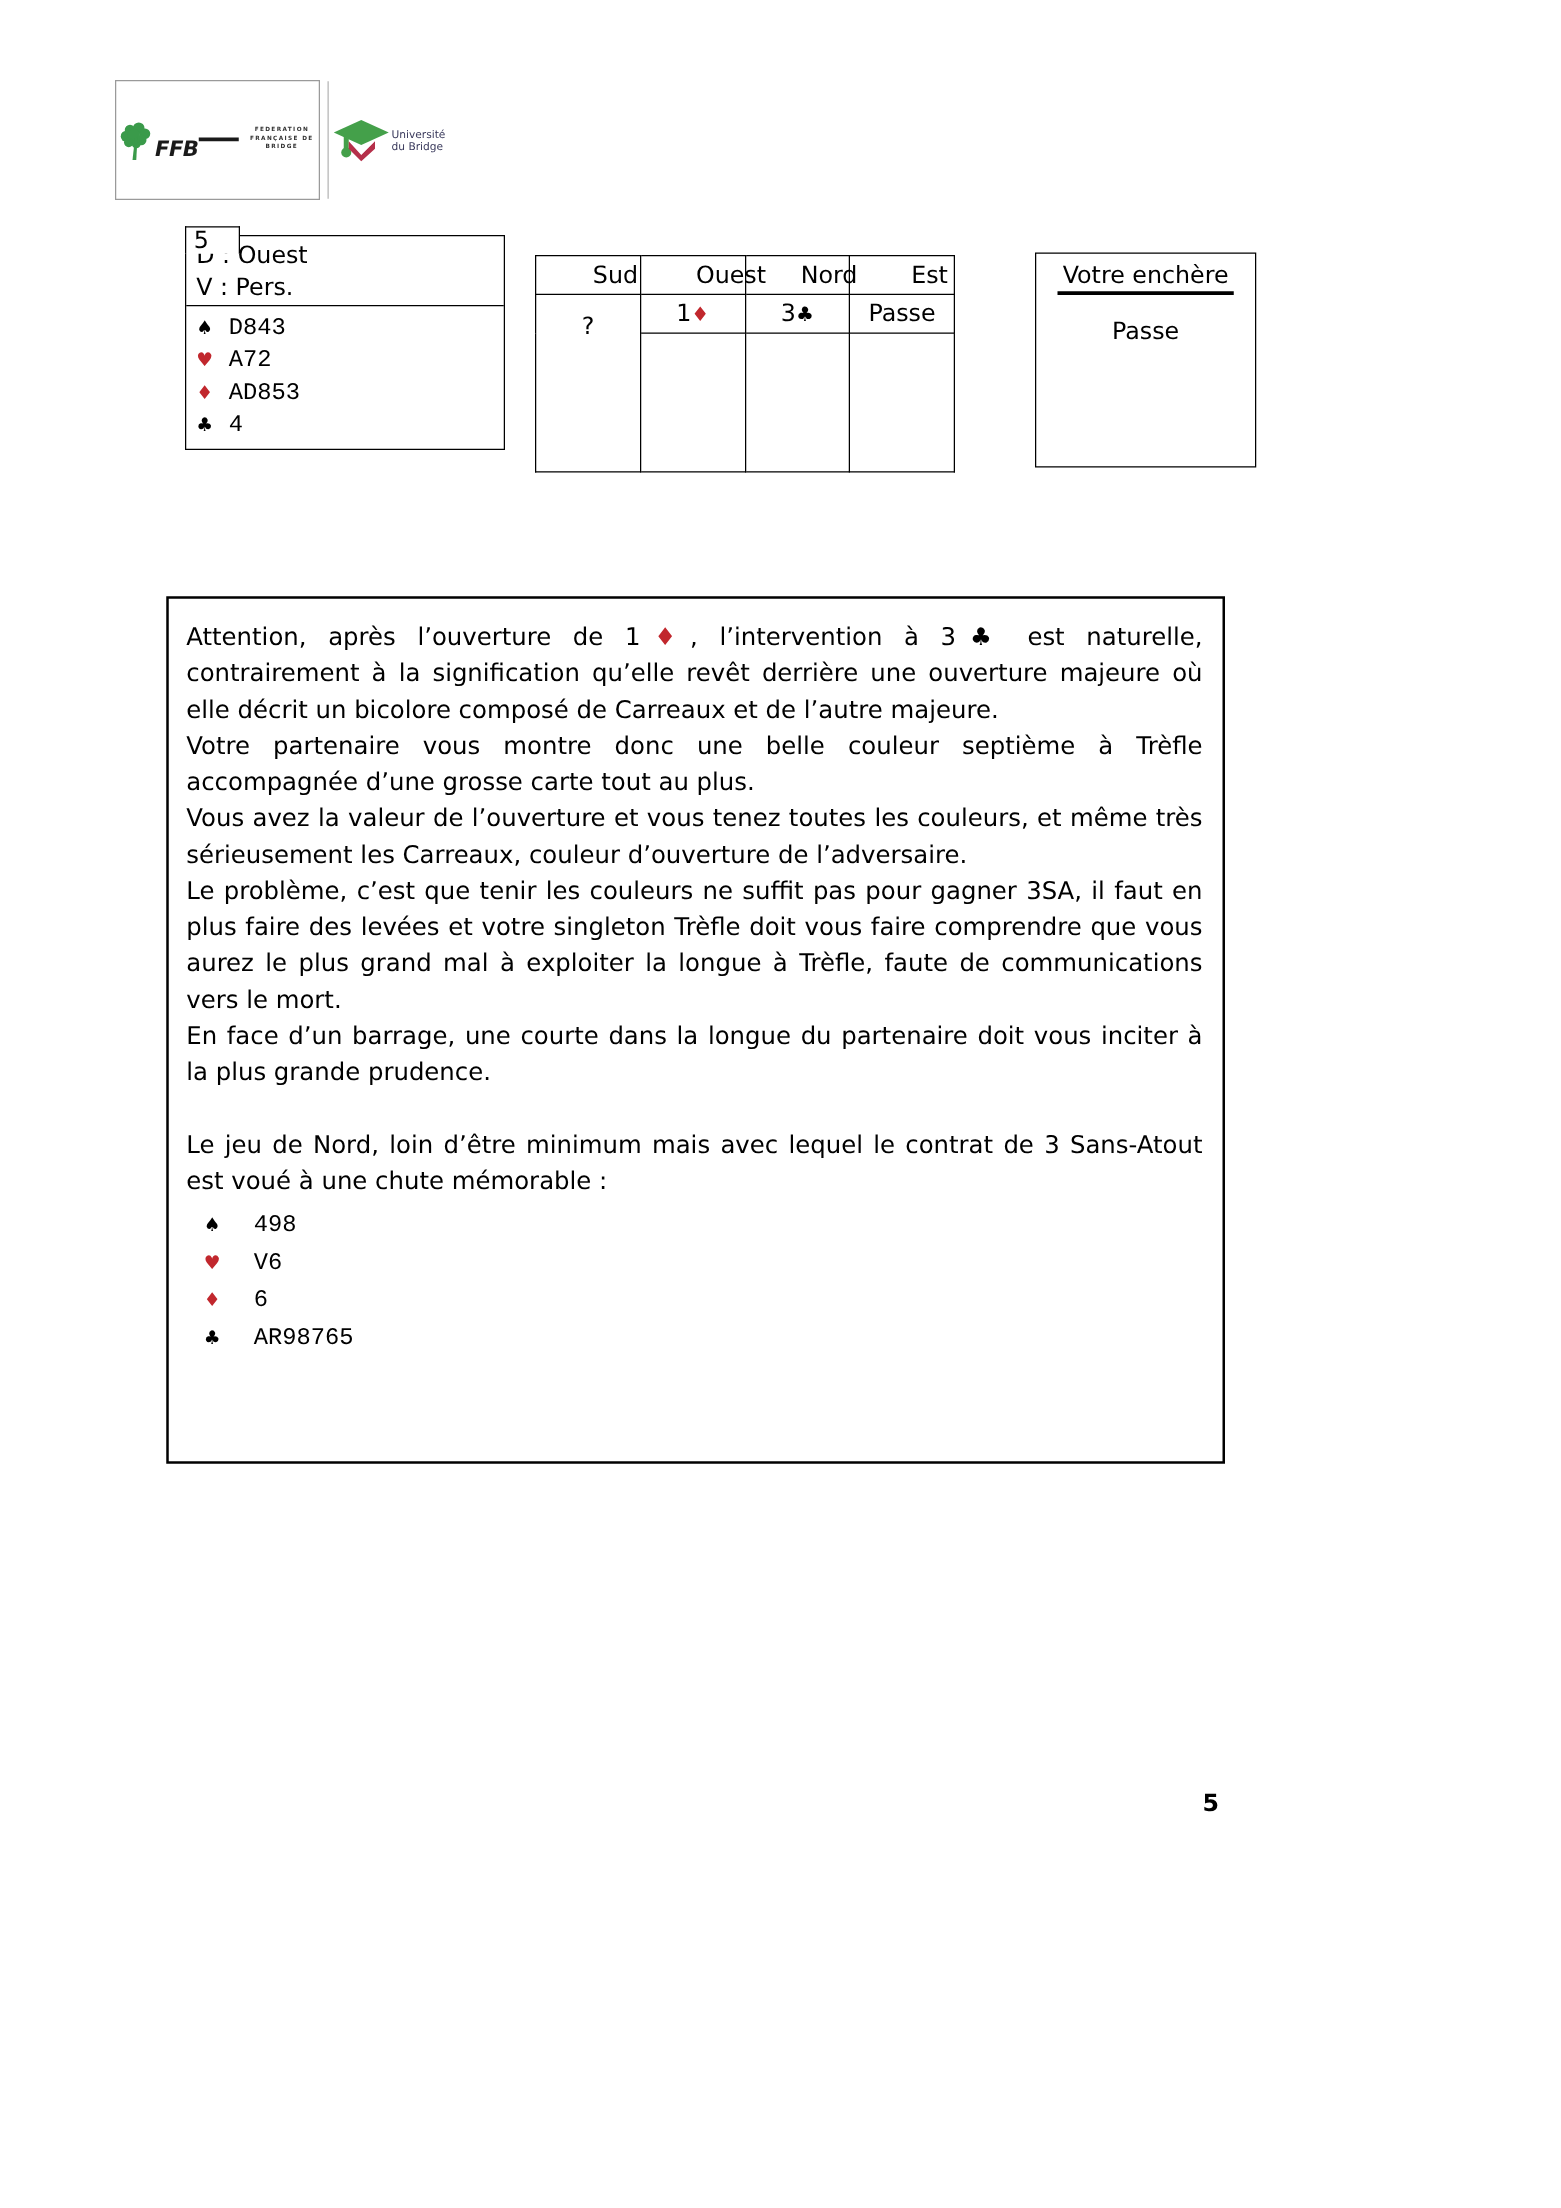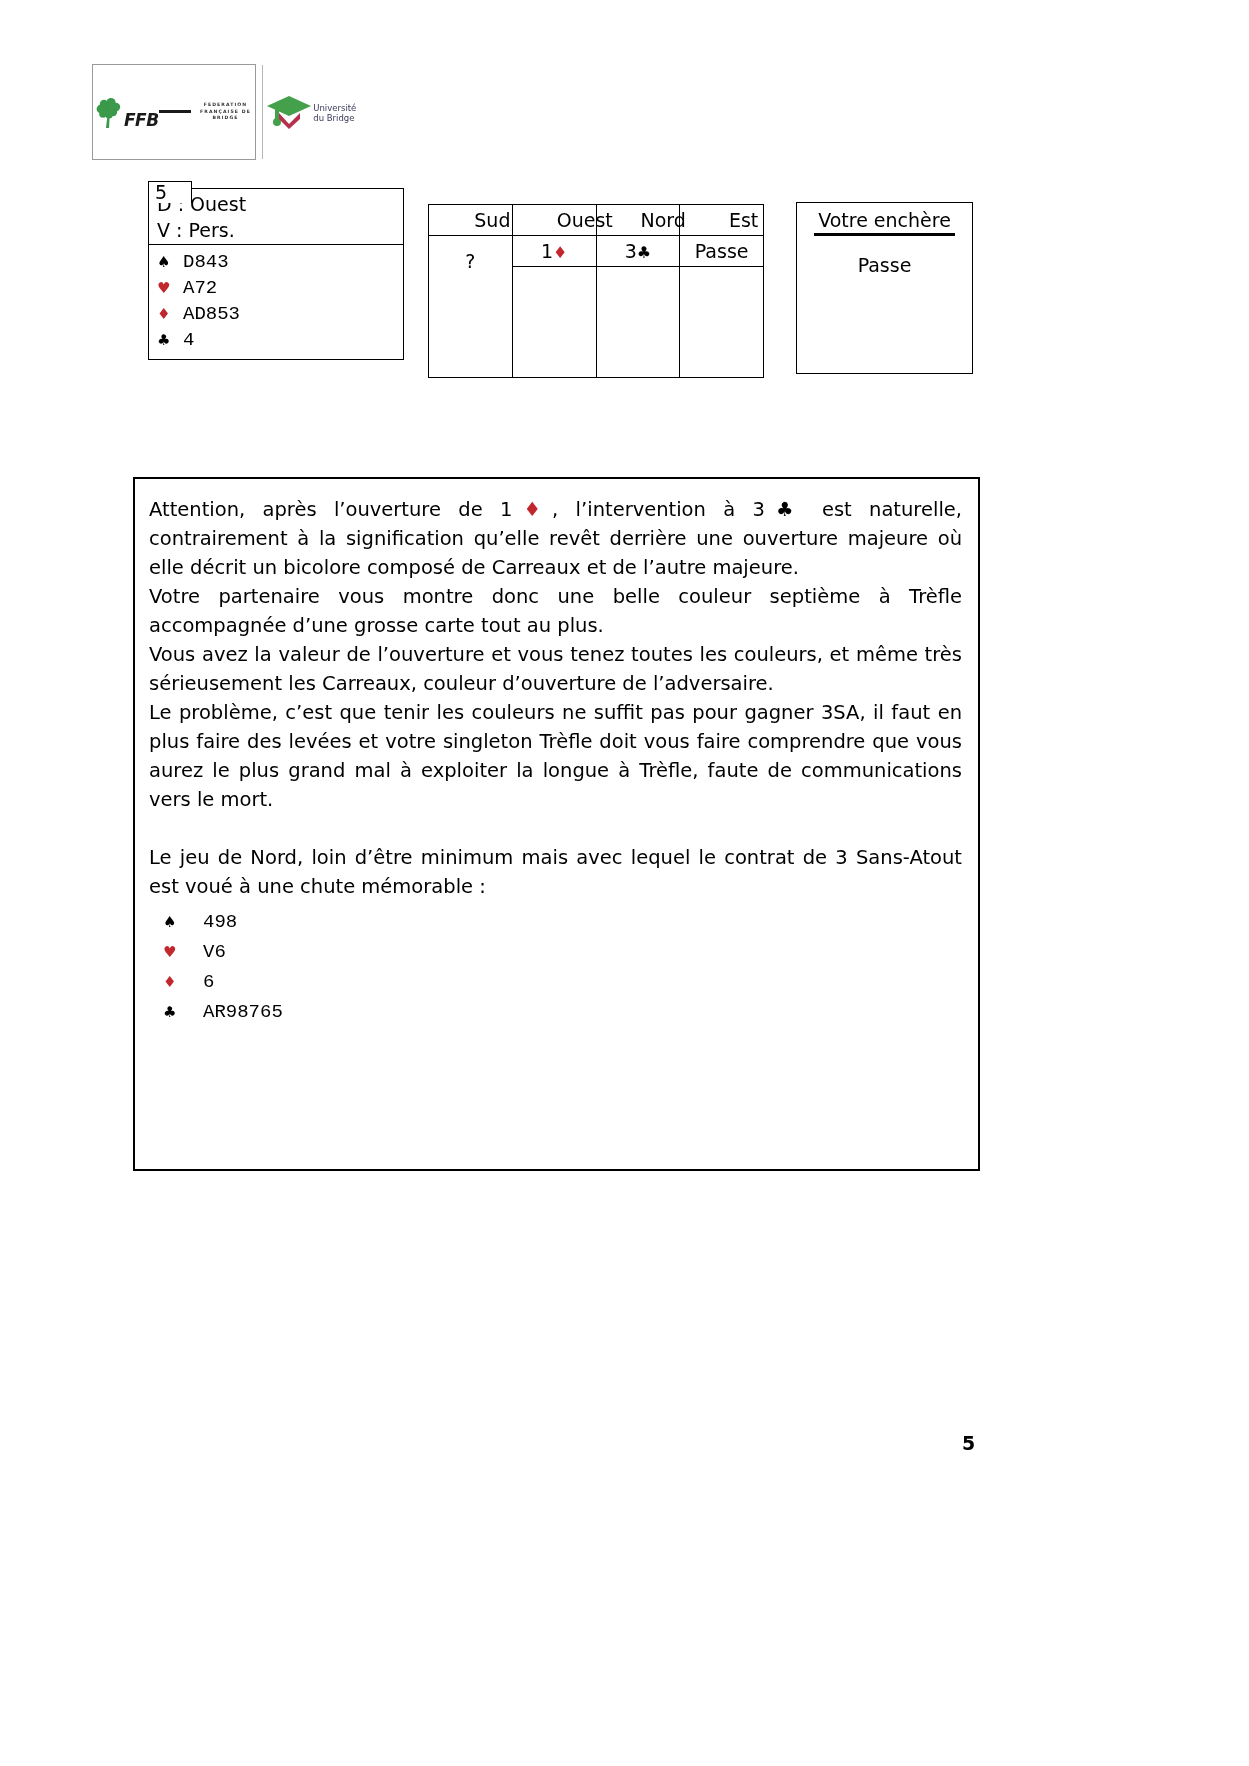--- a/index.html
+++ b/index.html
@@ -154,21 +154,21 @@
     vertical-align: top;
     padding-top: 14px;
   }
   #bidding-table td.fill-cell { height: 110px; }
   .sym-red  { color: #c1272d; font-size: 16px; }
   .sym-blk  { color: #000000; font-size: 16px; }
 
   
   #enchere-box {
     position: absolute;
-    left: 796px;
+    left: 828px;
     top: 202px;
     width: 177px;
     height: 172px;
     border: 1px solid #000;
     box-sizing: border-box;
     text-align: center;
   }
   #enchere-title {
     font-size: 19px;
     line-height: 26px;
@@ -316,20 +316,21 @@
 <div id="enchere-box">
   <div id="enchere-title">Votre enchère</div>
   <div id="enchere-value">Passe</div>
 </div>
 
 <div id="comment-box">
   <p>Attention, après l’ouverture de 1<span style="color:#c1272d;">♦</span>, l’intervention à 3<span style="color:#000;">♣</span> est naturelle, contrairement à la signification qu’elle revêt derrière une ouverture majeure où elle décrit un bicolore composé de Carreaux et de l’autre majeure.</p>
   <p>Votre partenaire vous montre donc une belle couleur septième à Trèfle accompagnée d’une grosse carte tout au plus.</p>
   <p>Vous avez la valeur de l’ouverture et vous tenez toutes les couleurs, et même très sérieusement les Carreaux, couleur d’ouverture de l’adversaire.</p>
   <p>Le problème, c’est que tenir les couleurs ne suffit pas pour gagner 3SA, il faut en plus faire des levées et votre singleton Trèfle doit vous faire comprendre que vous aurez le plus grand mal à exploiter la longue à Trèfle, faute de communications vers le mort.</p>
+  <p>En face d’un barrage, une courte dans la longue du partenaire doit vous inciter à la plus grande prudence.</p>
 
   <div class="spacer"></div>
 
   <p>Le jeu de Nord, loin d’être minimum mais avec lequel le contrat de 3 Sans-Atout est voué à une chute mémorable :</p>
 
   <div class="nord-hand">
     <div class="suit-row">
       <span class="suit-sym black">♠</span>
       <span class="suit-cards">498</span>
     </div>

